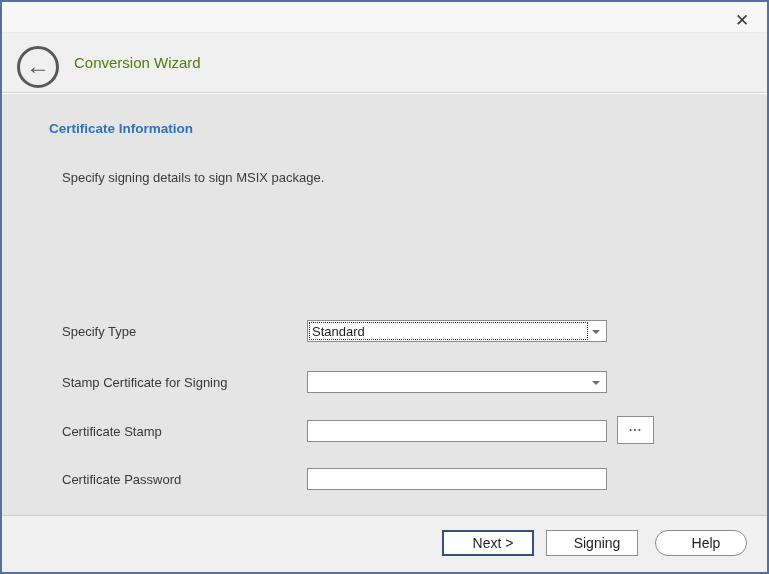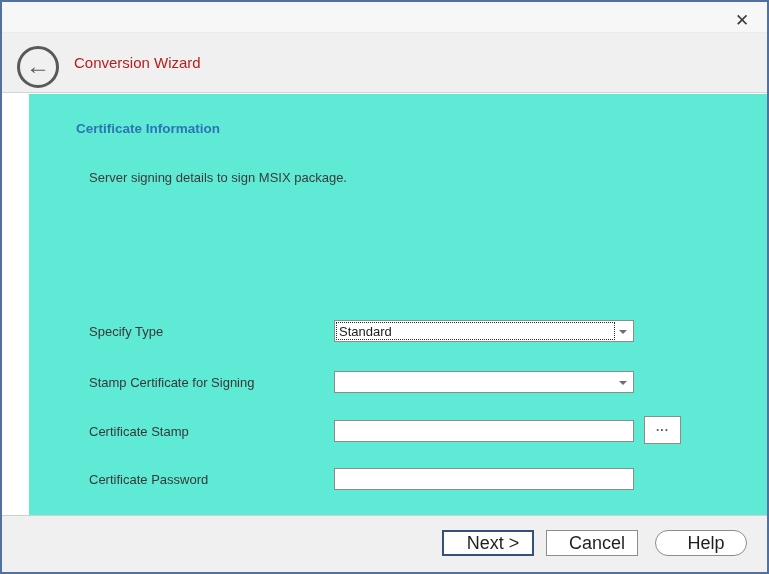--- a/index.html
+++ b/index.html
@@ -21,24 +21,24 @@
     background:#f0f0f0; border-top:1px solid #ebebeb; border-bottom:1px solid #d5d5d5; box-sizing:border-box;
   }
   .back-btn {
     position:absolute; left:15px; top:13px; width:36px; height:36px;
     border:3px solid #595959; border-radius:50%;
     display:flex; align-items:center; justify-content:center; background:transparent;
   }
   .back-btn .glyph { font-size:24px; line-height:1; color:#595959; margin-top:-3px; }
   .banner-title {
     position:absolute; left:72px; top:0; height:100%; display:flex; align-items:center;
-    font-size:15px; color:#b91c1c;
+    font-size:15px; color:#4d7c0f;
   }
   
-  .content { position:absolute; top:92px; left:0; right:0; bottom:57px; background:#5eead4;margin-left:27px; }
+  .content { position:absolute; top:92px; left:0; right:0; bottom:57px; background:#e5e5e5; }
   .section-title { position:absolute; left:47px; top:27px; font-size:13.5px; font-weight:bold; color:#2e74b4; }
   .description { position:absolute; left:60px; top:76px; font-size:13px; color:#3b3b3b; }
 
   .field-label { position:absolute; left:60px; font-size:13px; color:#383838; }
 
   .combo {
     position:absolute; left:305px; width:300px; height:22px; box-sizing:border-box;
     border:1px solid #8c8c8c; background:#ffffff;
   }
   .combo .value {
@@ -73,21 +73,21 @@
 
   
   .footer {
     position:absolute; left:0; right:0; bottom:0; height:57px;
     background:#f0f0f0; border-top:1px solid #cfcfcf; box-sizing:border-box;
   }
   .btn {
     position:absolute; top:14px; height:26px; width:92px; box-sizing:border-box;
     background:#ffffff; border:1px solid #8c8c8c;
     display:flex; align-items:center; justify-content:center;
-    font-size:18px; color:#1f1f1f;padding-left:10px;
+    font-size:14px; color:#1f1f1f;padding-left:10px;
   }
   .btn-next   { left:440px; border:2px solid #33517c; }
   .btn-cancel { left:544px; }
   .btn-help   { left:653px;border-radius:13px; }
 </style>
 </head>
 <body>
 
 <div class="window">
 
@@ -97,21 +97,21 @@
 
   <div class="banner">
     <div class="back-btn">
       <span class="glyph">←</span>
     </div>
     <div class="banner-title">Conversion Wizard</div>
   </div>
 
   <div class="content">
     <div class="section-title">Certificate Information</div>
-    <div class="description">Server signing details to sign MSIX package.</div>
+    <div class="description">Specify signing details to sign MSIX package.</div>
 
     <div class="field-label row1-label">Specify Type</div>
     <div class="combo row1-input">
       <span class="focus-rect"></span>
       <span class="value">Standard</span>
       <span class="arrow"></span>
     </div>
 
     <div class="field-label row2-label">Stamp Certificate for Signing</div>
     <div class="combo row2-input">
@@ -125,17 +125,17 @@
 
     <div class="field-label row4-label">Certificate Password</div>
     <input type="text" class="text-input row4-input" value="" style="">
 
     <div class="field-label row5-label">Time Stamp Server URL</div>
     <input type="text" class="text-input row5-input" value="" style="">
   </div>
 
   <div class="footer">
     <div class="btn btn-next">Next &gt;</div>
-    <div class="btn btn-cancel">Cancel</div>
+    <div class="btn btn-cancel">Signing</div>
     <div class="btn btn-help">Help</div>
   </div>
 
 </div>
 
 </body></html>

